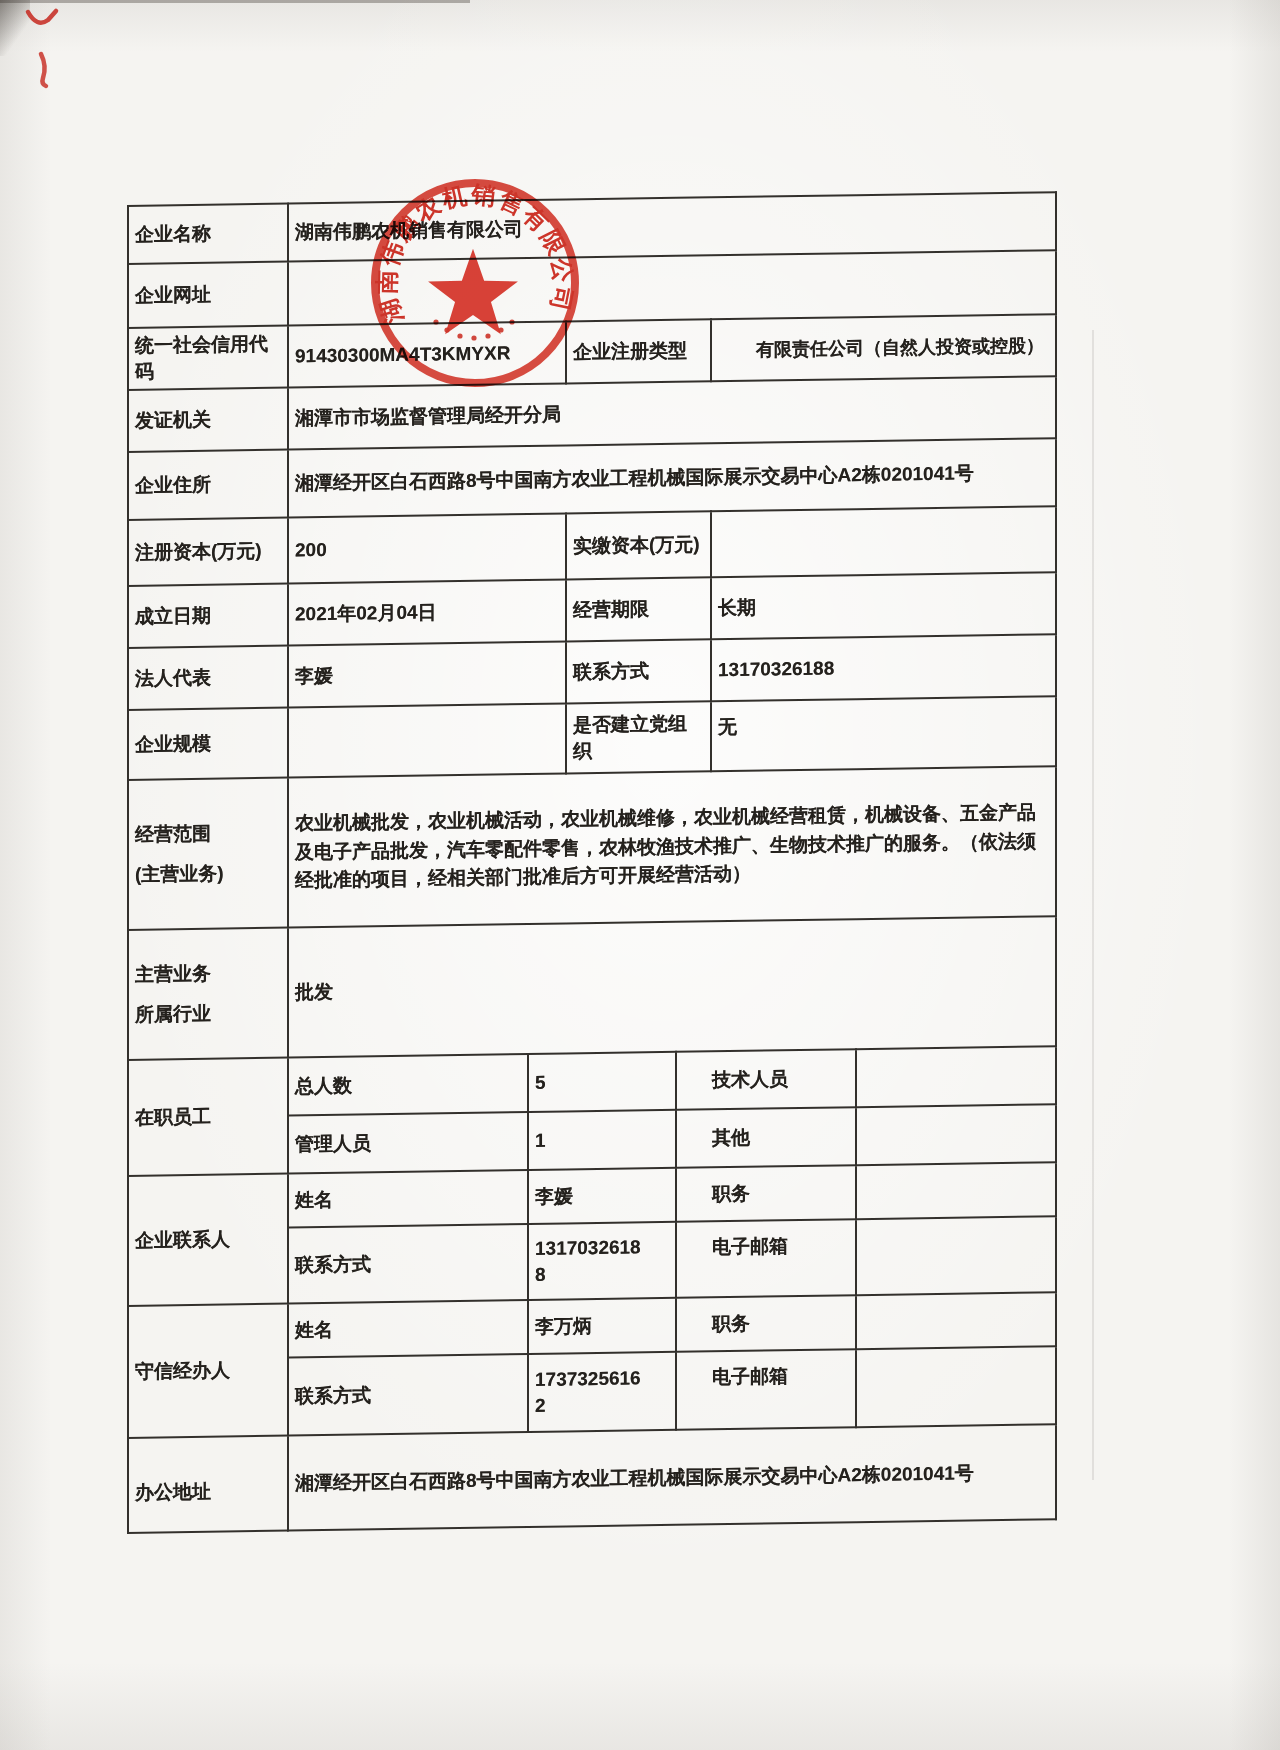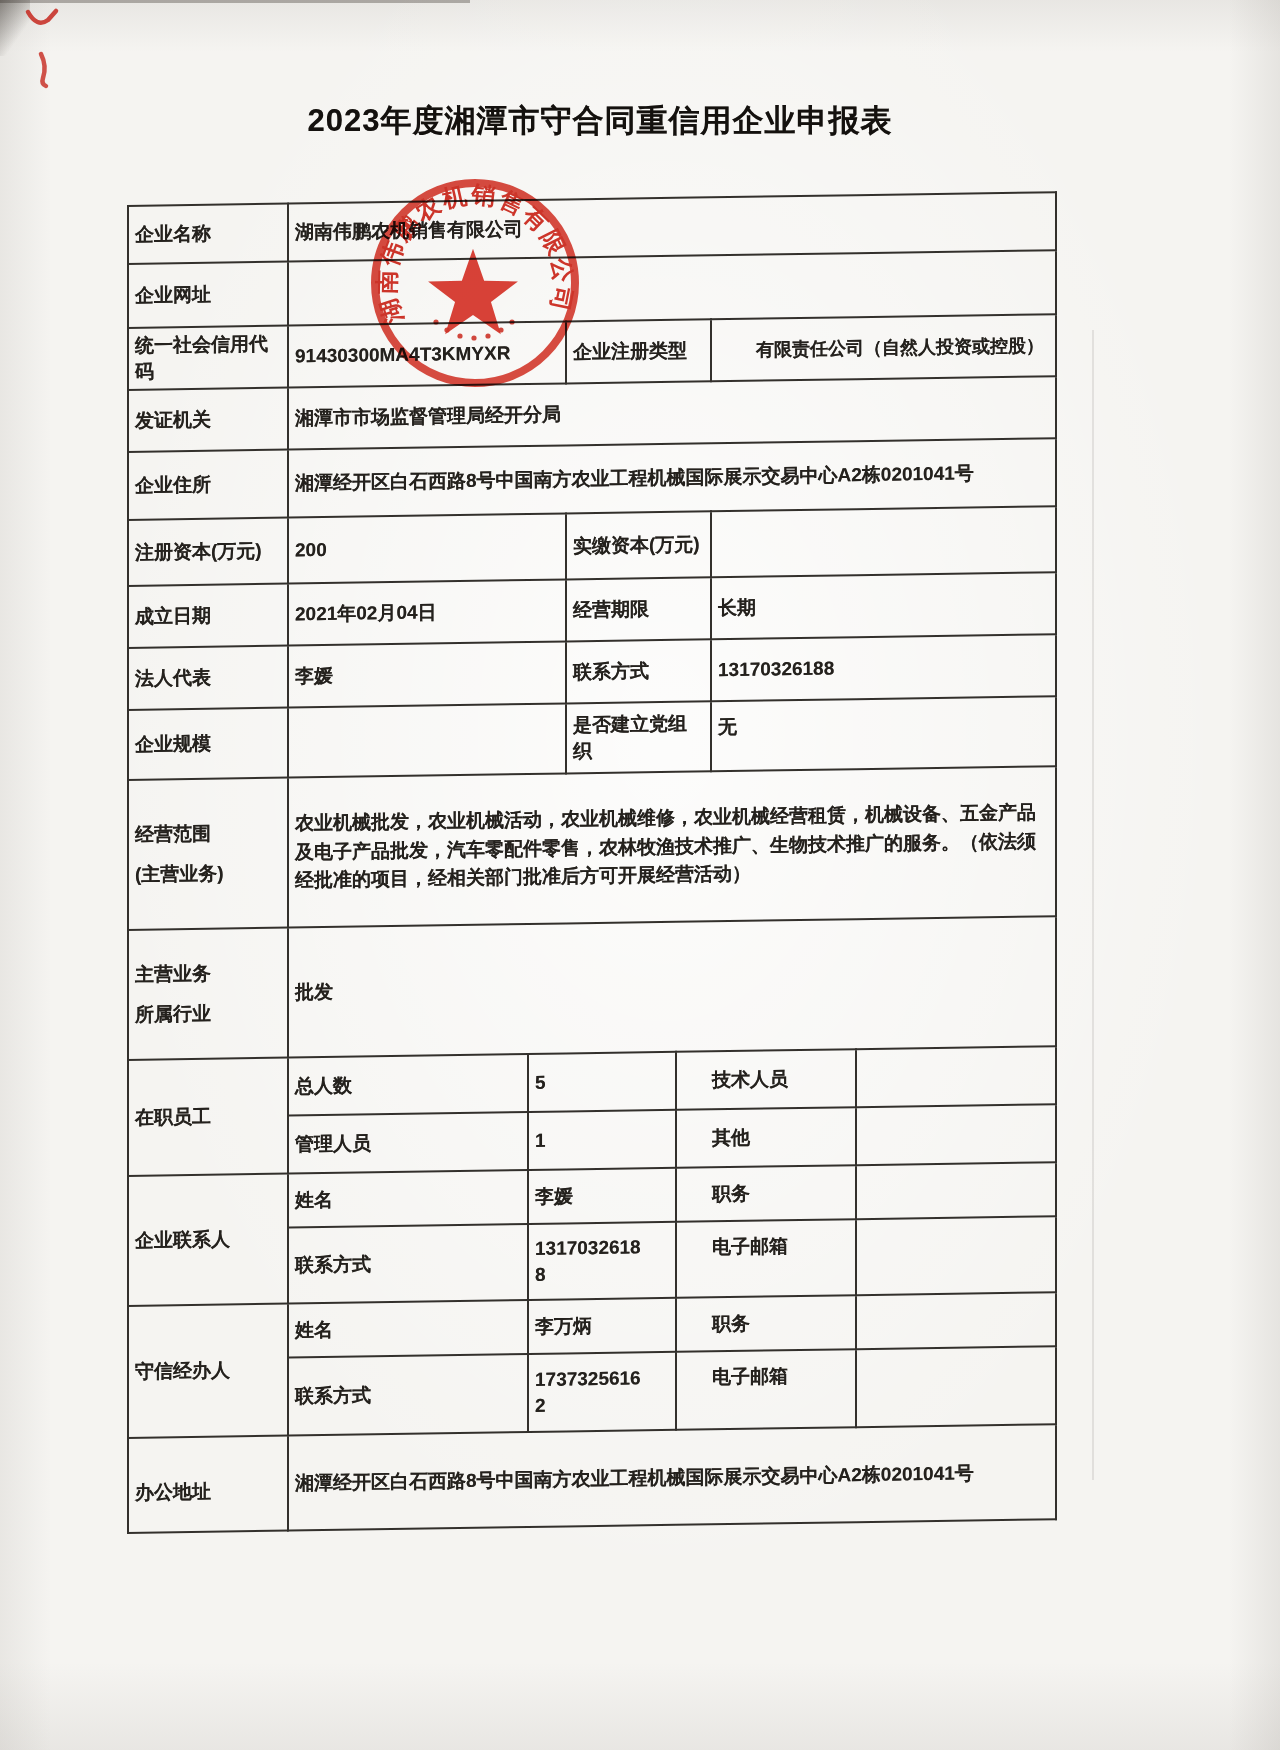--- a/index.html
+++ b/index.html
@@ -64,21 +64,20 @@
 
   <div class="edge-top"></div>
   <div class="corner-sliver"></div>
   <div class="crease"></div>
 
   <svg class="pen-marks" viewBox="0 0 70 100">
     <path d="M14,10 q9,16 20,8 l8,-9" fill="none" stroke="#c6281e" stroke-width="4.5" stroke-linecap="round" opacity="0.85"></path>
     <path d="M27,52 q6,12 2,24 q-2,6 3,8" fill="none" stroke="#c6281e" stroke-width="4.5" stroke-linecap="round" opacity="0.8"></path>
   </svg>
 
-  <div class="page-title">2023年度湘潭市守合同重信用企业申报表</div>
 
   <table class="form">
     <colgroup>
       <col style="width:160px">
         <col style="width:240px">
         <col style="width:38px">
       <col style="width:110px">
         <col style="width:35px">
         <col style="width:145px">
         <col style="width:200px">

